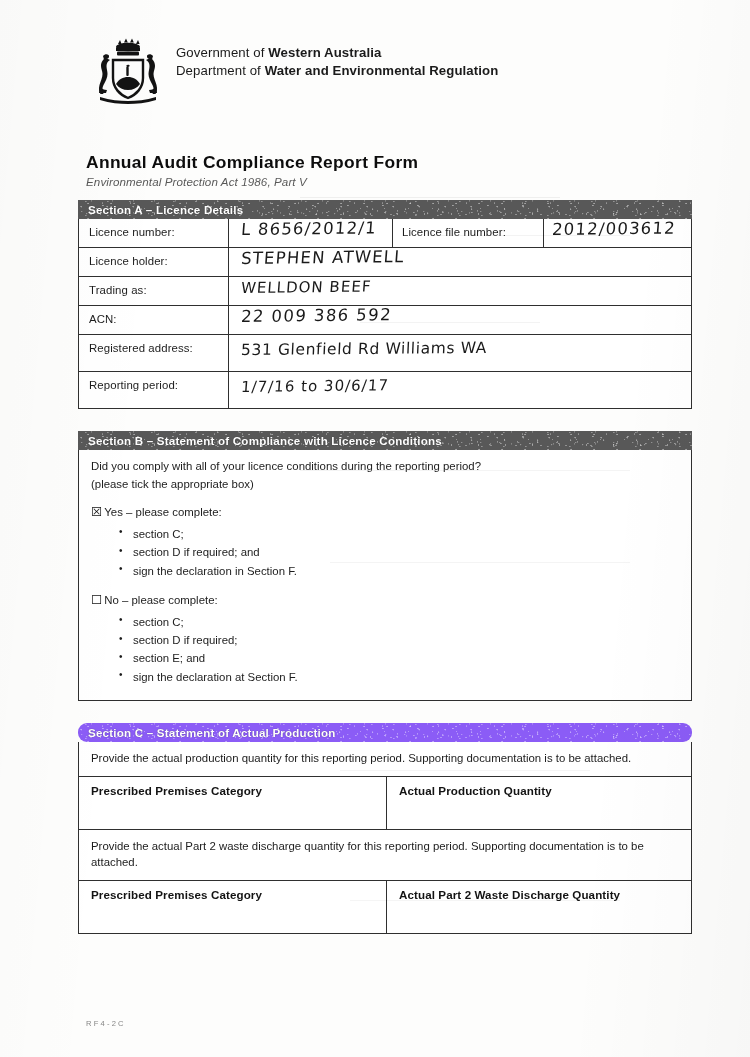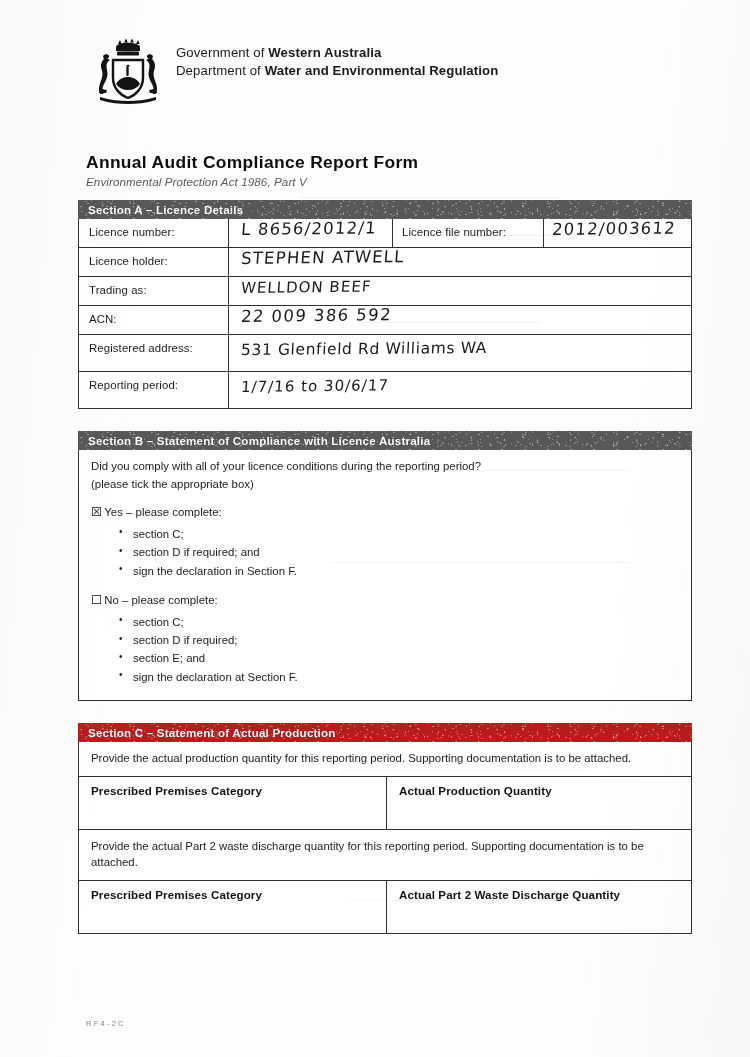--- a/index.html
+++ b/index.html
@@ -90,21 +90,21 @@
   }
 
   
   .section-bar {
     position: relative;
     height: 19px;
     margin-top: 12px;
     background: #585858;
     overflow: hidden;
   }
-  .section-bar.lighter { background: #b91c1c; }
+  .section-bar.lighter { background: #8b5cf6; border-radius: 9px; }
   .section-bar .noise {
     position: absolute;
     left: 0; top: 0; right: 0; bottom: 0;
     background-image:
       radial-gradient(circle at 12% 40%, rgba(255,255,255,0.5) 0.6px, transparent 0.9px),
       radial-gradient(circle at 28% 72%, rgba(255,255,255,0.42) 0.6px, transparent 0.9px),
       radial-gradient(circle at 44% 22%, rgba(255,255,255,0.5) 0.6px, transparent 0.9px),
       radial-gradient(circle at 58% 60%, rgba(255,255,255,0.45) 0.6px, transparent 0.9px),
       radial-gradient(circle at 71% 34%, rgba(255,255,255,0.5) 0.6px, transparent 0.9px),
       radial-gradient(circle at 83% 78%, rgba(255,255,255,0.44) 0.6px, transparent 0.9px),
@@ -387,21 +387,21 @@
         <div class="flabel">Reporting period:</div>
         <div class="fvalue" style="padding-top:6px">
           <span class="hand sm">1/7/16 to 30/6/17</span>
         </div>
       </div>
 
     </div>
 
     <div class="section-bar" style="margin-top:22px">
       <div class="noise"></div>
-      <div class="label">Section B – Statement of Compliance with Licence Australia</div>
+      <div class="label">Section B – Statement of Compliance with Licence Conditions</div>
     </div>
 
     <div class="panel">
       <div class="b-body">
         <p class="b-q">Did you comply with all of your licence conditions during the reporting period?</p>
         <p class="b-sub">(please tick the appropriate box)</p>
 
         <div class="opt-line">
           <span class="cbox">☒</span>
           <span class="opt-text">Yes – please complete:</span>

